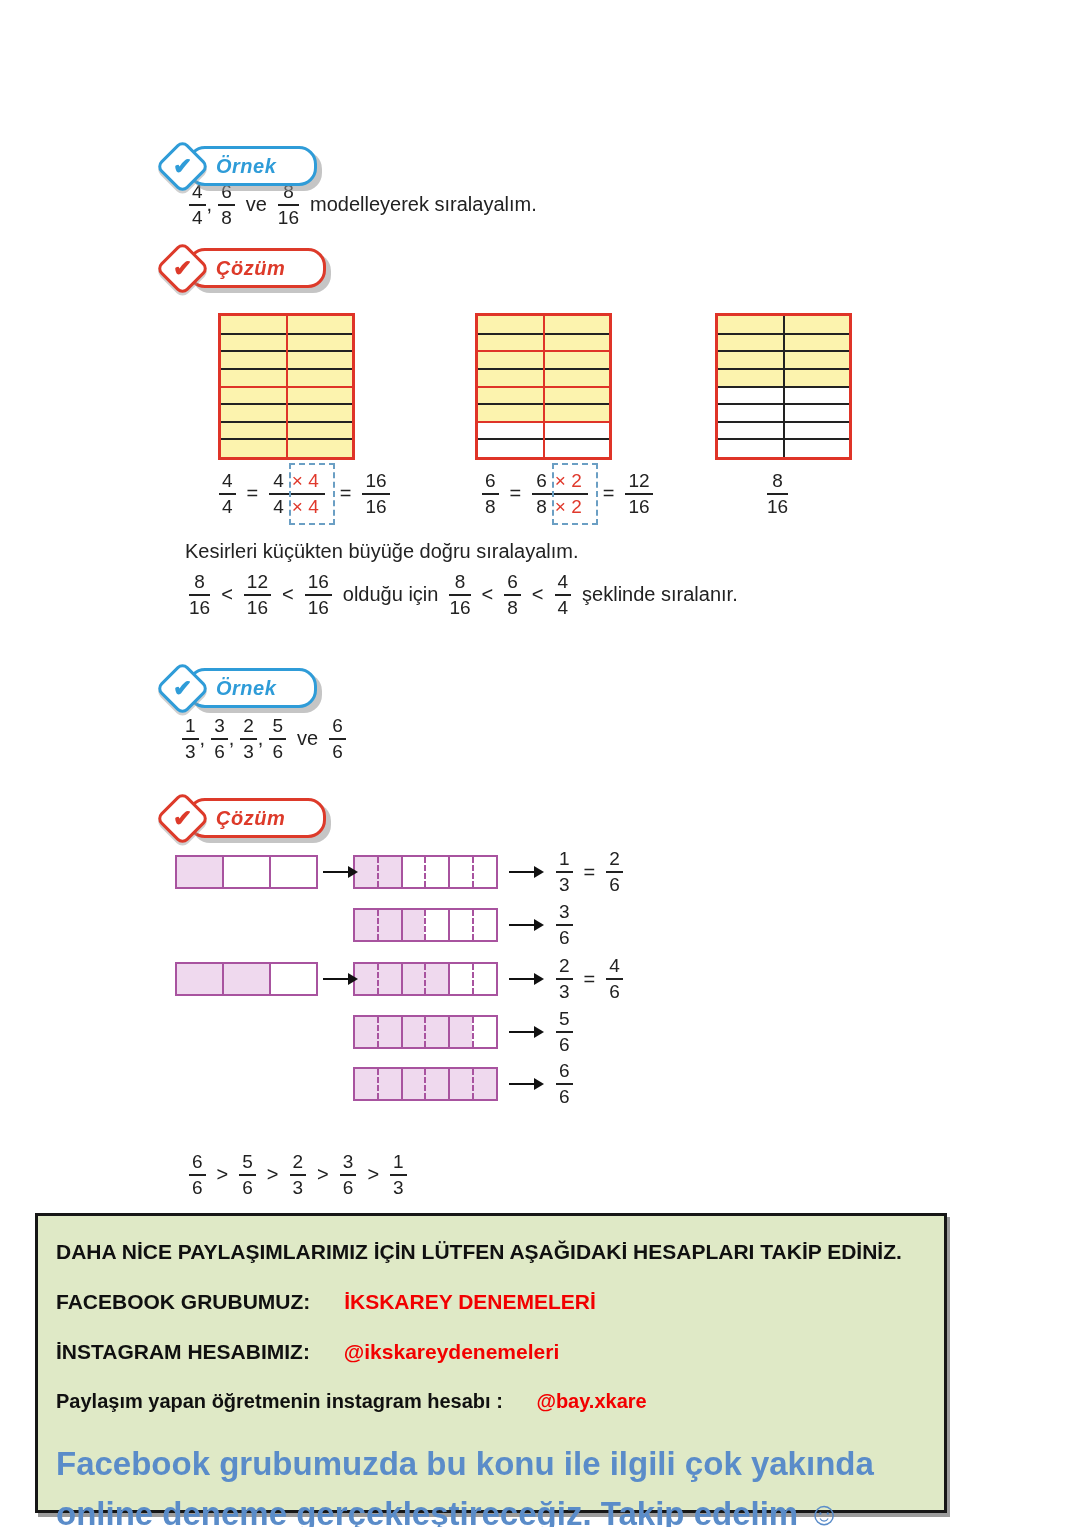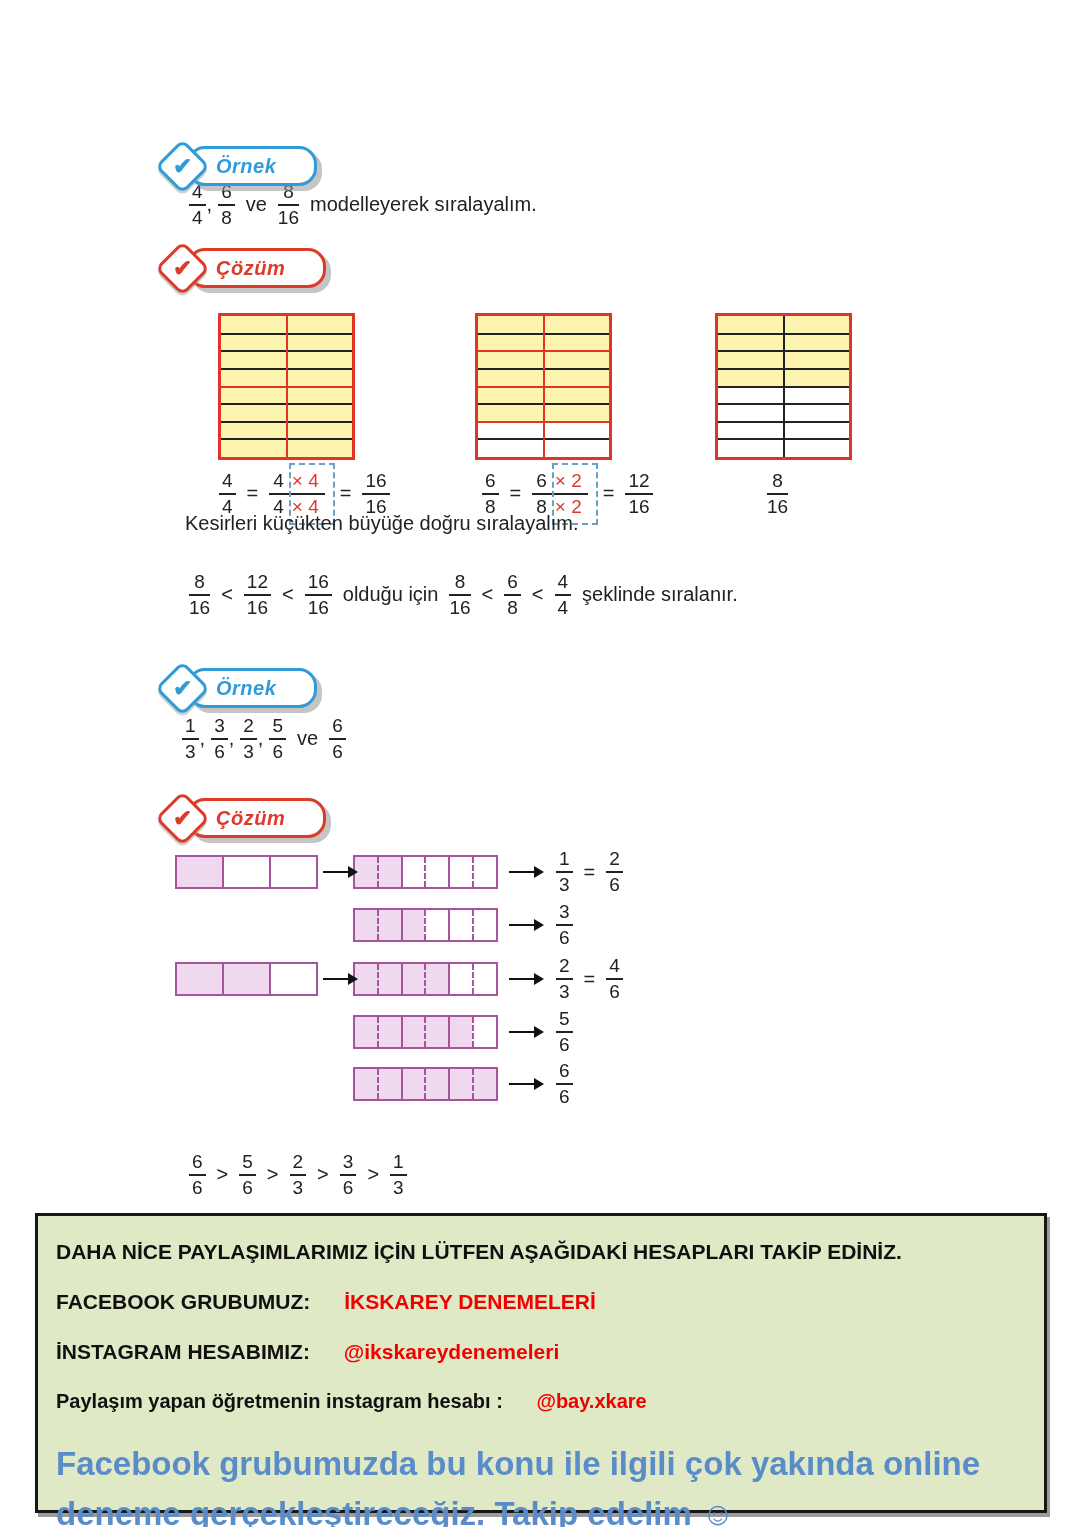--- a/index.html
+++ b/index.html
@@ -47,21 +47,21 @@
   .bar{display:flex;border:2px solid #a8539f;box-sizing:border-box;height:34px;}
   .bar3{width:143px;}
   .bar6{width:145px;}
   .bar-cell{flex:1;}
   .arrow{width:26px;height:2px;background:#111;position:relative;}
   .arrow::after{content:"";position:absolute;right:-9px;top:-5px;width:0;height:0;
     border-left:10px solid #111;border-top:6px solid transparent;border-bottom:6px solid transparent;}
   .slot-result{margin-left:6px;display:flex;align-items:center;font-size:20px;}
 
   
-  .footer{position:absolute;left:35px;top:1213px;width:1012px;height:300px;background:#dfe9c6;
+  .footer{position:absolute;left:35px;top:1213px;width:912px;height:300px;background:#dfe9c6;
     border:3px solid #161616;box-sizing:border-box;padding:24px 18px 0;box-shadow:3px 4px 0 #9b9b9b;}
   .f-line{margin:0 0 26px;font-size:21px;font-weight:bold;color:#101010;}
   .f-line4{font-size:20px;}
   .f-red{color:#f20000;margin-left:28px;}
   .f-blue{margin:14px 0 0;max-width:965px;font-size:33px;font-weight:bold;color:#5a8cc9;line-height:1.5;}
 </style>
 </head>
 <body>
 
 <div class="page">
@@ -191,21 +191,21 @@
         <span class="fd">16</span>
       </span>
     </div>
   <div class="equation" style="left:763px;top:471px">
       <span class="frac">
         <span class="fn">8</span>
         <span class="fd">16</span>
       </span>
     </div>
 
-  <div class="text-line" style="left:185px;top:512px">Kesirleri küçükten büyüğe doğru sıralayalım.</div>
+  <div class="text-line" style="left:185px;top:540px">Kesirleri küçükten büyüğe doğru sıralayalım.</div>
   <div class="expr" style="left:185px;top:572px">
       <span class="frac">
         <span class="fn">8</span>
         <span class="fd">16</span>
       </span>
       <span class="op">&lt;</span>
       <span class="frac">
         <span class="fn">12</span>
         <span class="fd">16</span>
       </span>

